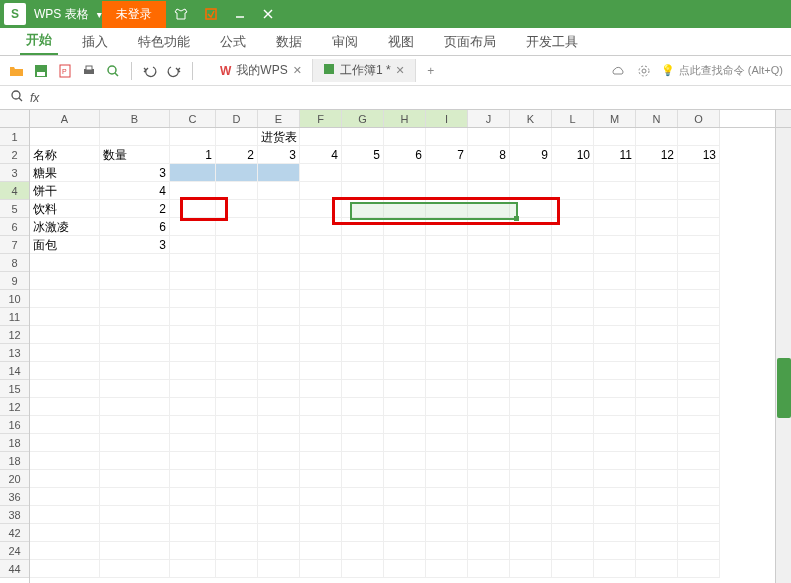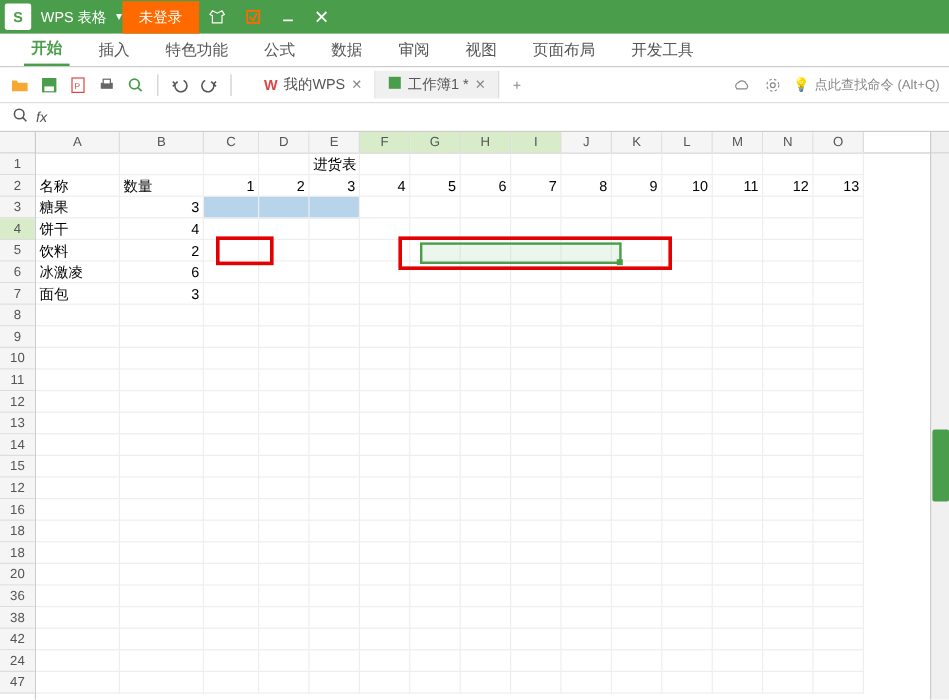--- a/index.html
+++ b/index.html
@@ -233,21 +233,21 @@
       <div class="rh">15</div>
       <div class="rh">12</div>
       <div class="rh">16</div>
       <div class="rh">18</div>
       <div class="rh">18</div>
       <div class="rh">20</div>
       <div class="rh">36</div>
       <div class="rh">38</div>
       <div class="rh">42</div>
       <div class="rh">24</div>
-      <div class="rh">47</div>
+      <div class="rh">44</div>
     </div>
   <div class="grid" id="grid">
     <div class="green-sel">
         <div class="green-handle"></div>
       </div>
     <div class="red-box1"></div>
     <div class="red-box2"></div>
   <div class="row">
         <div class="cell" style="width: 70px;"></div>
         <div class="cell" style="width: 70px;"></div>

